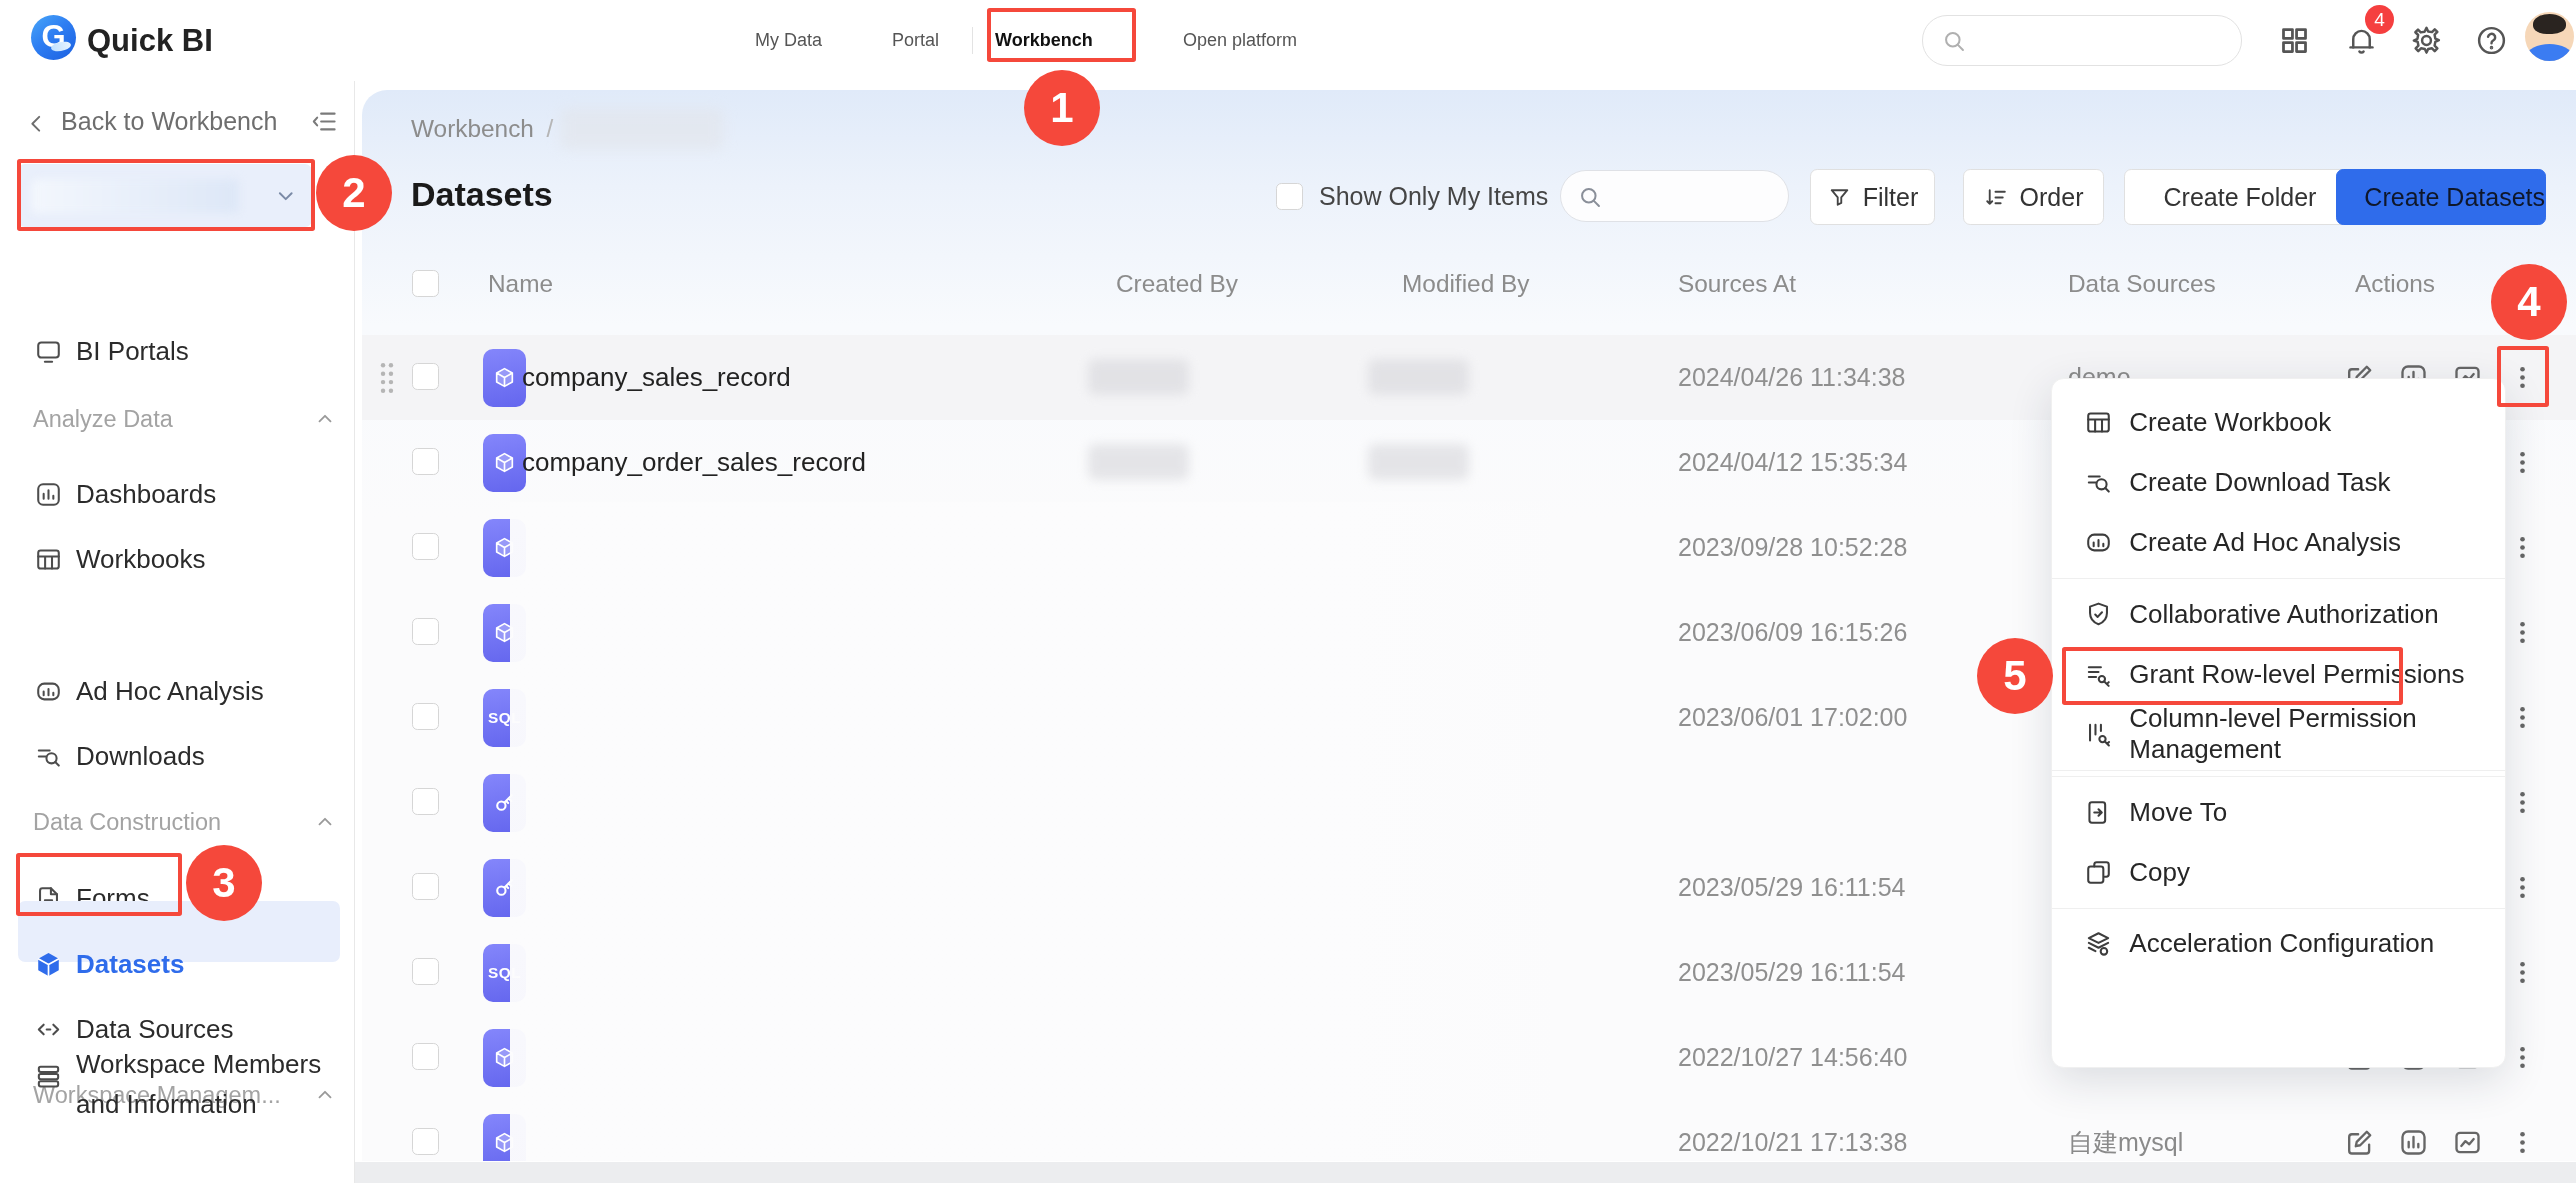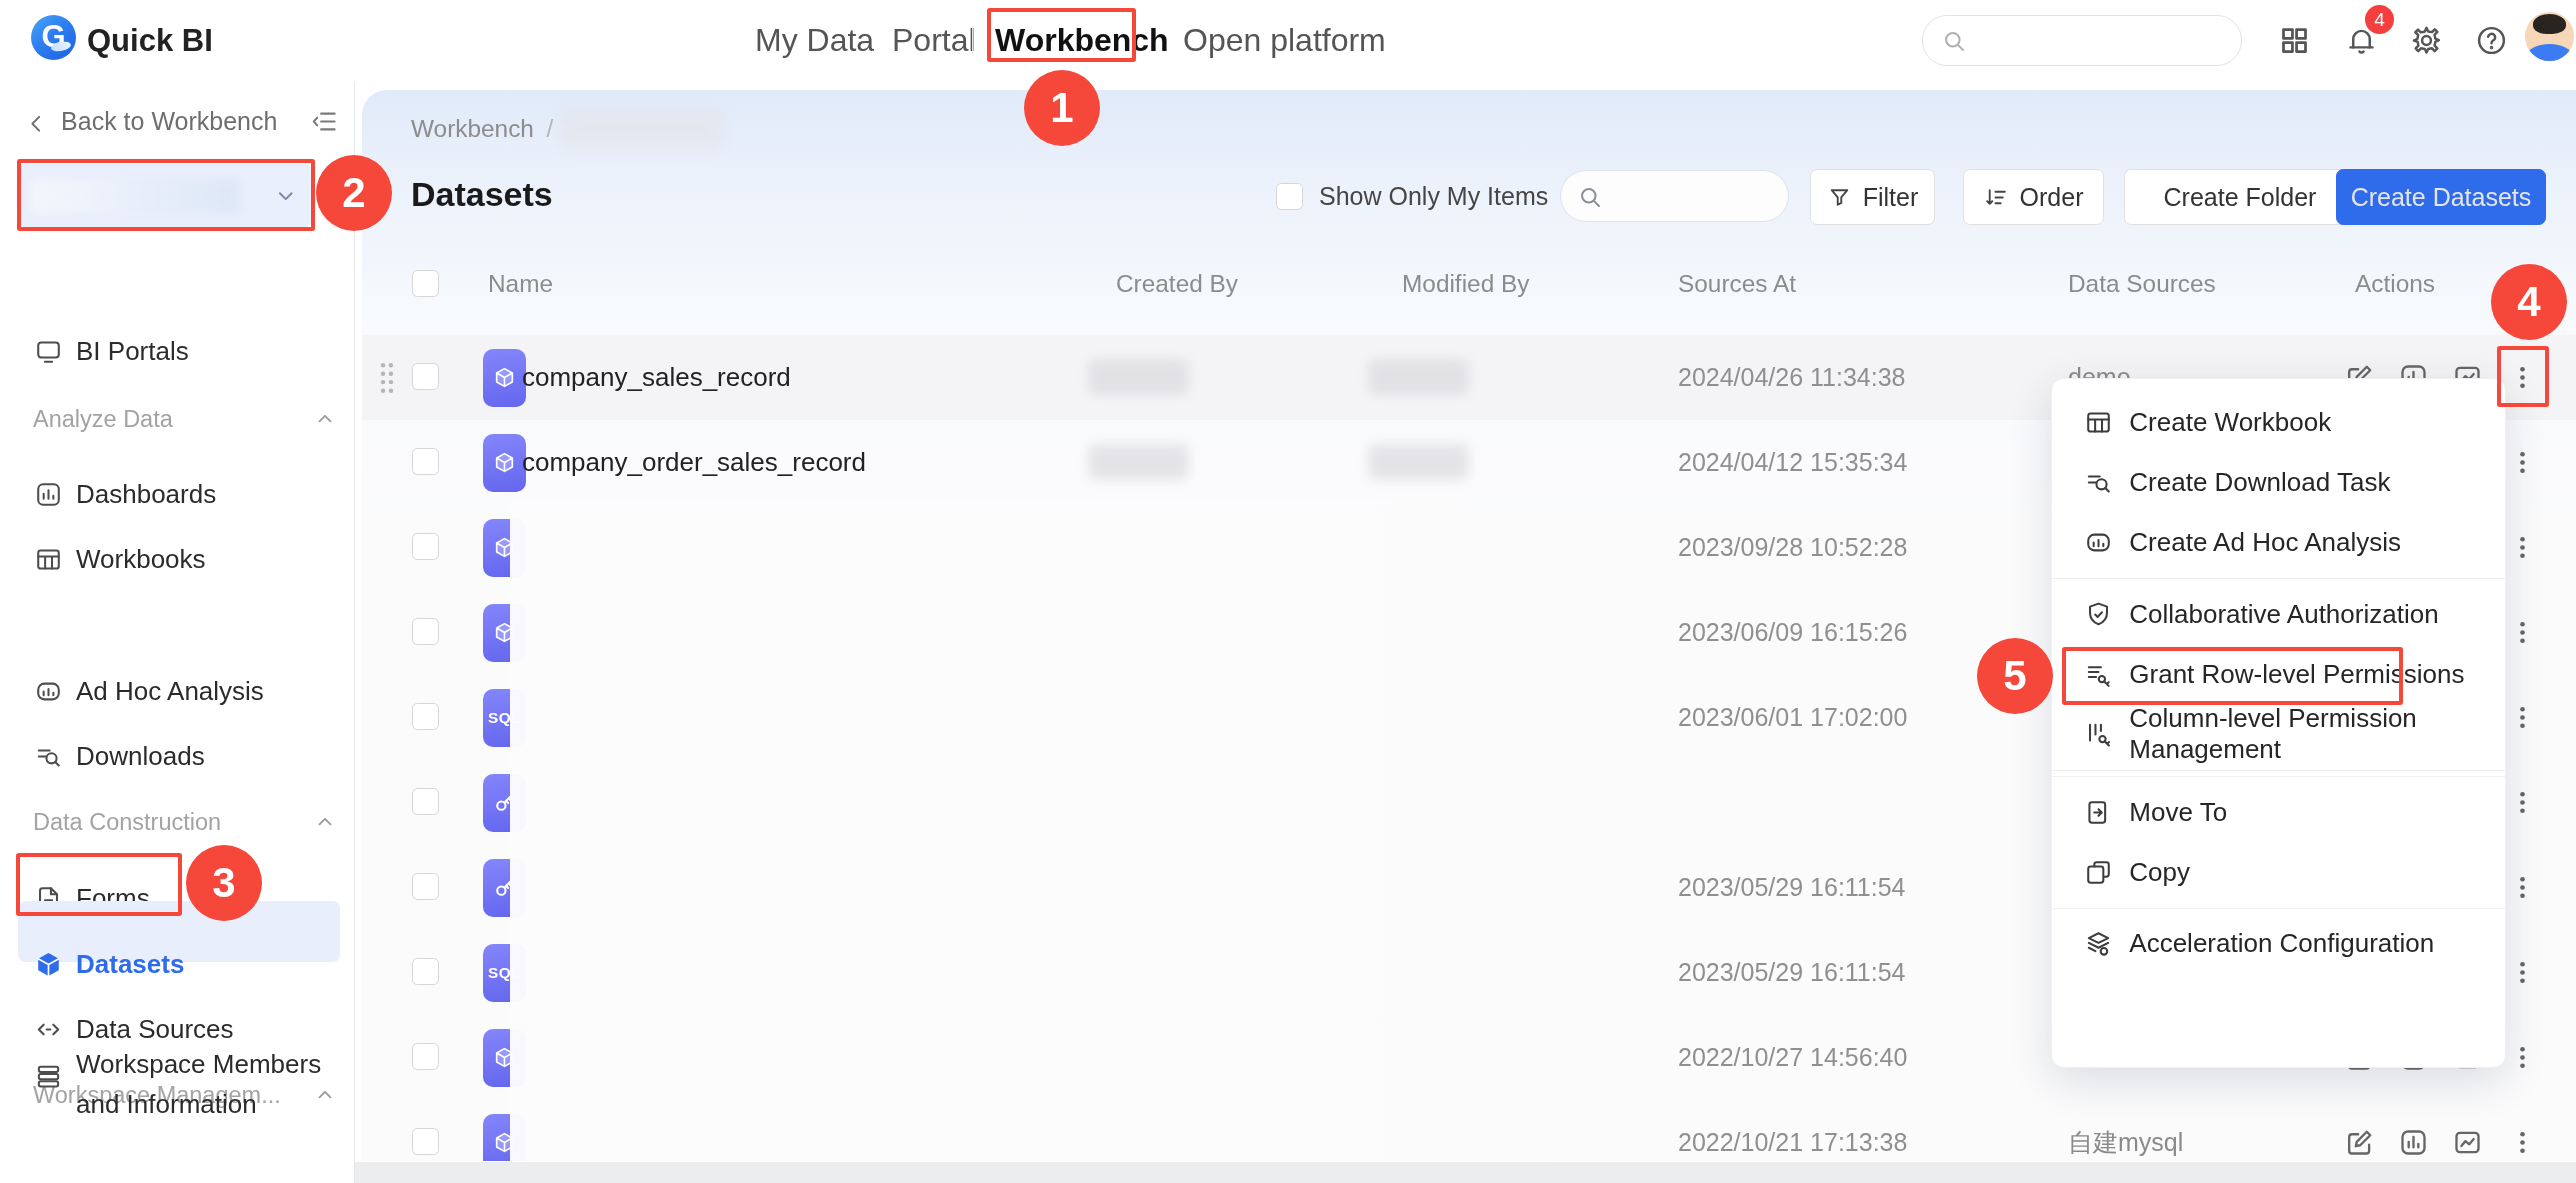--- a/index.html
+++ b/index.html
@@ -7,21 +7,21 @@
     font-family:"Liberation Sans","DejaVu Sans",sans-serif; background:#ffffff; }
 
   
   #topbar { position:absolute; left:0; top:0; width:2576px; height:81px; background:#fff; z-index:30; }
   .logo-mark { position:absolute; left:31px; top:15.4px; width:45px; height:45px; border-radius:50%;
     background:linear-gradient(140deg,#49a7f8 0%,#2e7ef2 45%,#1b5fe0 100%);
     color:#fff; font-weight:bold; font-size:31px; text-align:center; line-height:43px; }
   .logo-mark::after { content:""; position:absolute; right:5.4px; bottom:9px; width:20px; height:9px;
     background:linear-gradient(90deg,#bfe0ff,#e8f4ff); border-radius:60% 100% 60% 100%; transform:rotate(-18deg); }
   .logo-text { position:absolute; left:87px; top:0; height:81px; line-height:81px; font-size:31px; font-weight:bold; color:#222; }
-  .nav-item { position:absolute; top:0; height:81px; line-height:81px; font-size:32px; color:#555; cursor:pointer; }
+  .nav-item { position:absolute; top:0; height:81px; line-height:81px; font-size:18px; color:#555; cursor:pointer; }
   .nav-item.active { color:#111; font-weight:bold; }
   .nav-dot { position:absolute; left:1057px; top:72px; width:8.1px; height:8.1px; border-radius:50%; background:#2f6ceb; }
   .nav-divider { position:absolute; left:972px; top:27px; width:0.9px; height:27px; background:#e3e3e3; }
   .top-search { position:absolute; left:1922px; top:15.4px; width:320px; height:51px; border:0.9px solid #e2e2e2;
     border-radius:25px; background:#fff; }
   .top-search svg, .tb-icon svg { display:block; }
   .top-search .mag { position:absolute; left:18px; top:11.7px; }
   .tb-icon { position:absolute; top:24.4px; width:33px; height:33px; color:#555; cursor:pointer; }
   .badge { position:absolute; left:2365px; top:5.4px; min-width:29px; height:29px; border-radius:14.5px; background:#f53f3f;
     color:#fff; font-size:19px; line-height:29px; text-align:center; z-index:2; padding:0 3.6px; }
@@ -74,21 +74,21 @@
   .tl-check { position:absolute; left:914px; top:93px; }
   .tl-check-label { position:absolute; left:957px; top:90px; font-size:25px; color:#454545; line-height:33px; }
   .tl-search { position:absolute; left:1198px; top:80px; width:229px; height:52px; border:0.9px solid #dfe1e6; border-radius:26px; background:#fdfdfe; }
   .tl-search .mag { position:absolute; left:16.3px; top:12.6px; }
   .btn { position:absolute; top:79px; height:56px; border:0.9px solid #e0e0e0; border-radius:7.2px; background:#fff;
     font-size:25px; color:#333; text-align:center; cursor:pointer; display:flex; align-items:center; justify-content:center; gap:11px; }
   .btn svg { flex:none; }
   .btn-filter { left:1448px; width:125px; }
   .btn-order { left:1601px; width:141px; }
   .btn-folder { left:1762px; width:232px; }
-  .btn-primary { left:1974px; width:210px; background:#2f6ceb; border-color:#2f6ceb; color:#e5e5e5; }
+  .btn-primary { left:1974px; width:210px; background:#2f6ceb; border-color:#2f6ceb; color:#0f172a;justify-content:flex-end; }
 
   
   .thead { position:absolute; left:0; top:167px; width:2214px; height:54px; }
   .thead .hc { position:absolute; top:0; line-height:54px; font-size:24.4px; color:#8c8c8c; white-space:nowrap; }
   .thead .cb { position:absolute; left:50px; top:12.6px; }
   #rows { position:absolute; left:0; top:245px; width:2214px; }
   .trow { position:relative; width:2214px; height:85px; background:transparent; }
   .trow.highlighted { background:#f4f4f6; }
   .trow .cb { position:absolute; left:50px; top:28px; }
   .drag { position:absolute; left:14.5px; top:23.5px; width:20px; height:38px; color:#b5b5b5; cursor:grab; }

